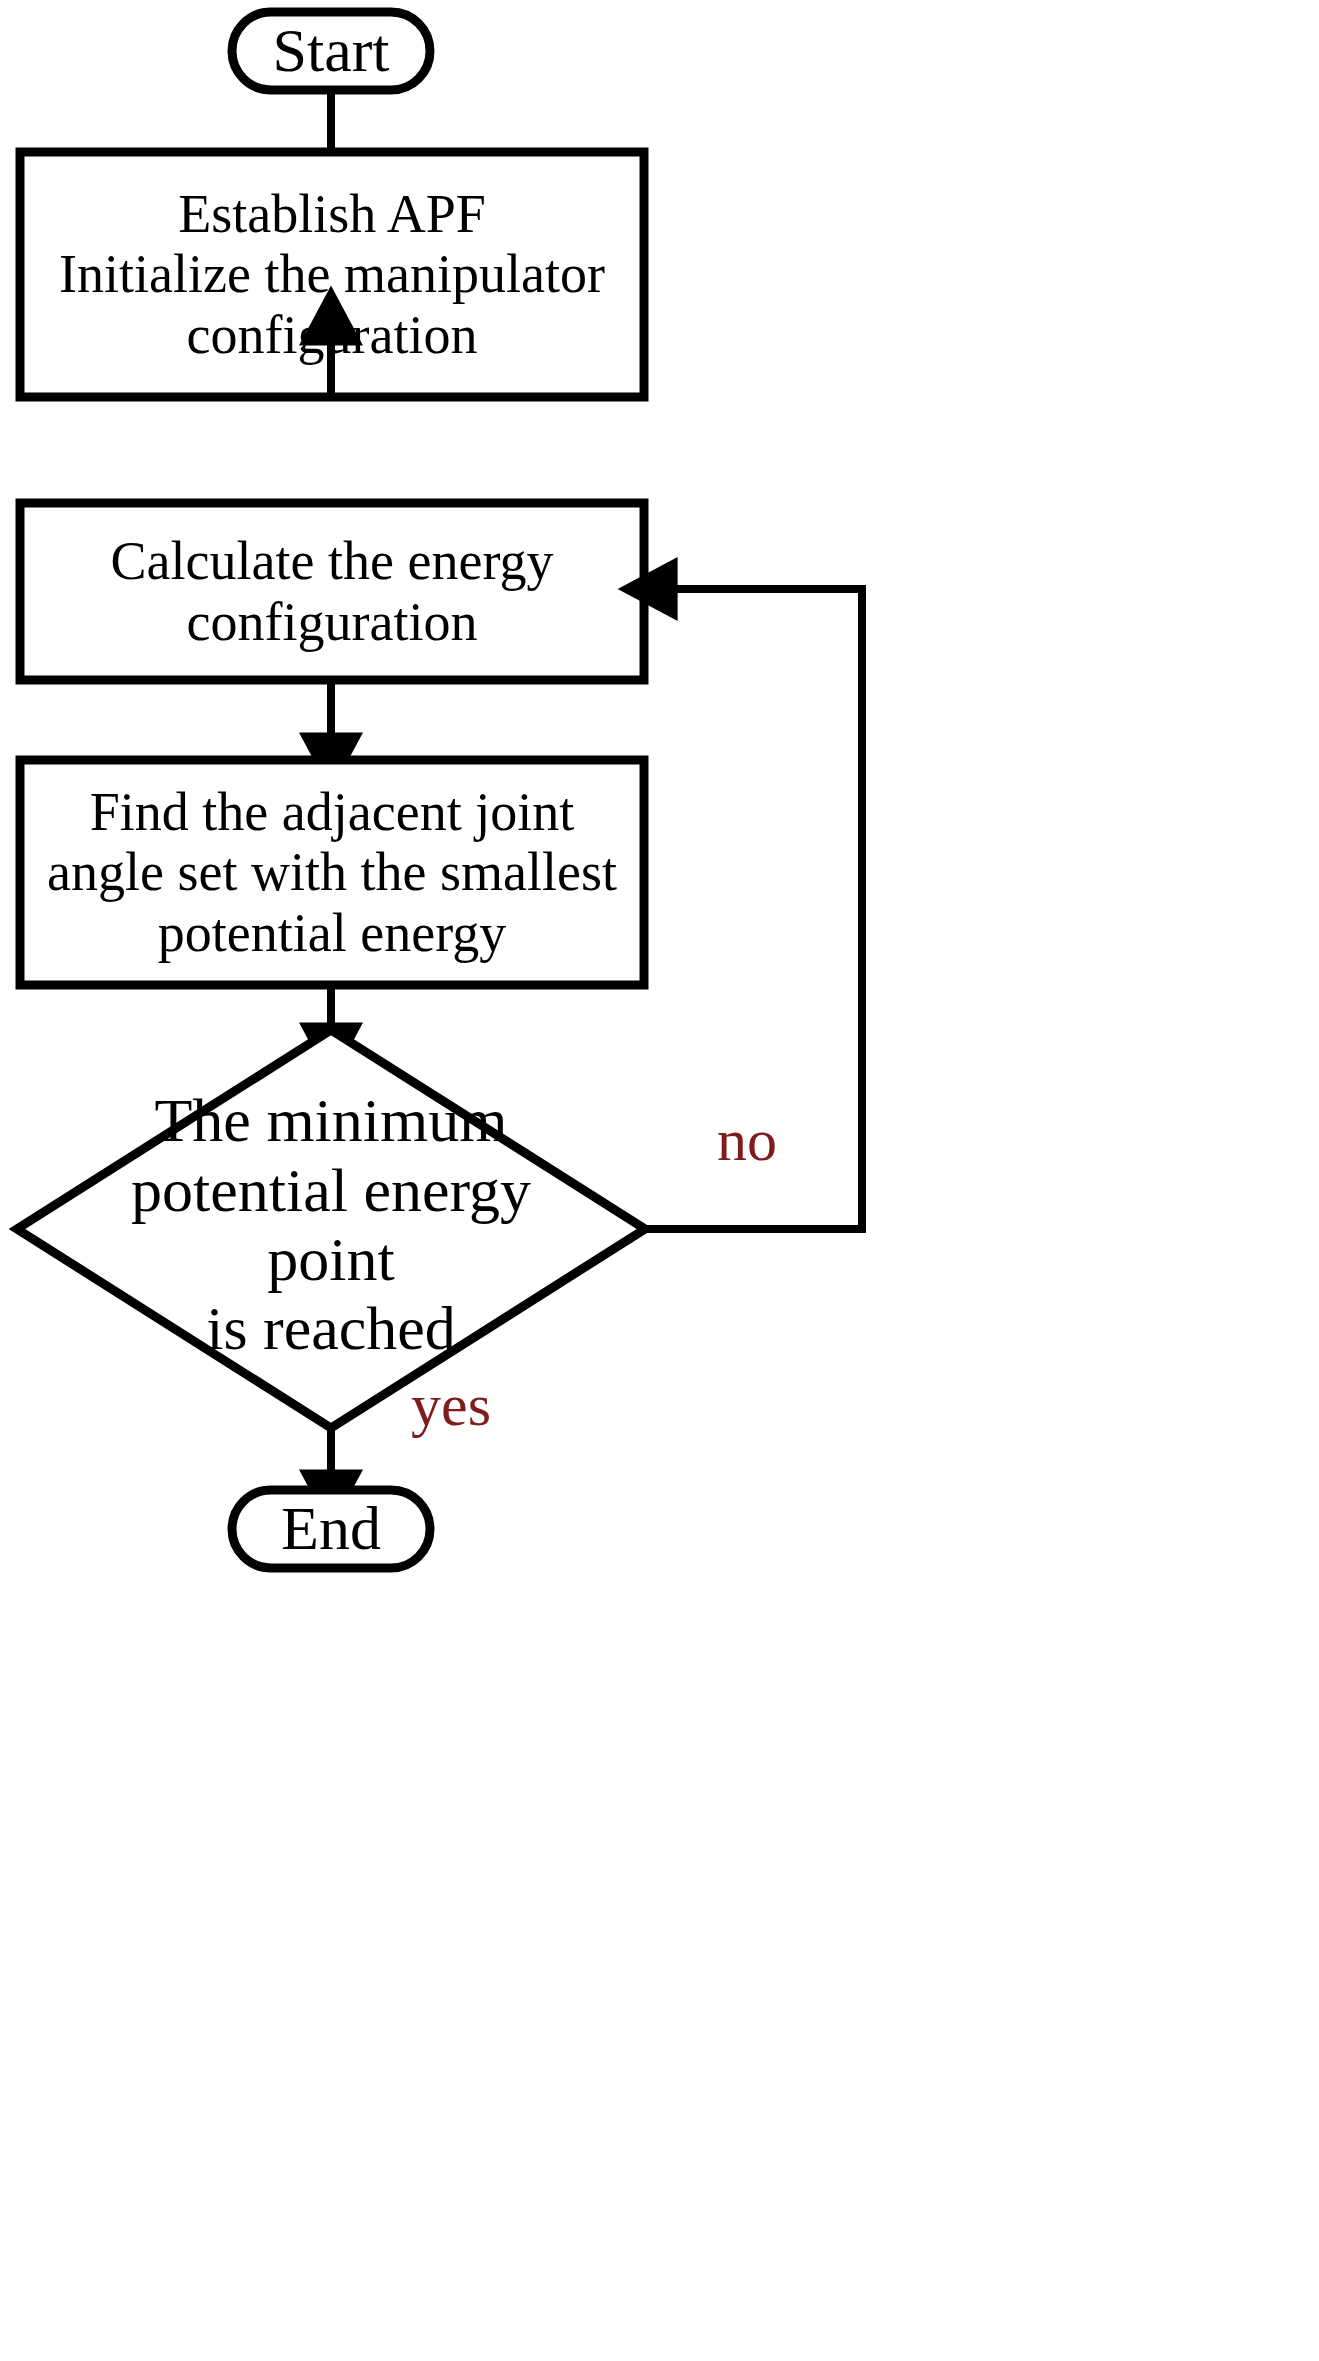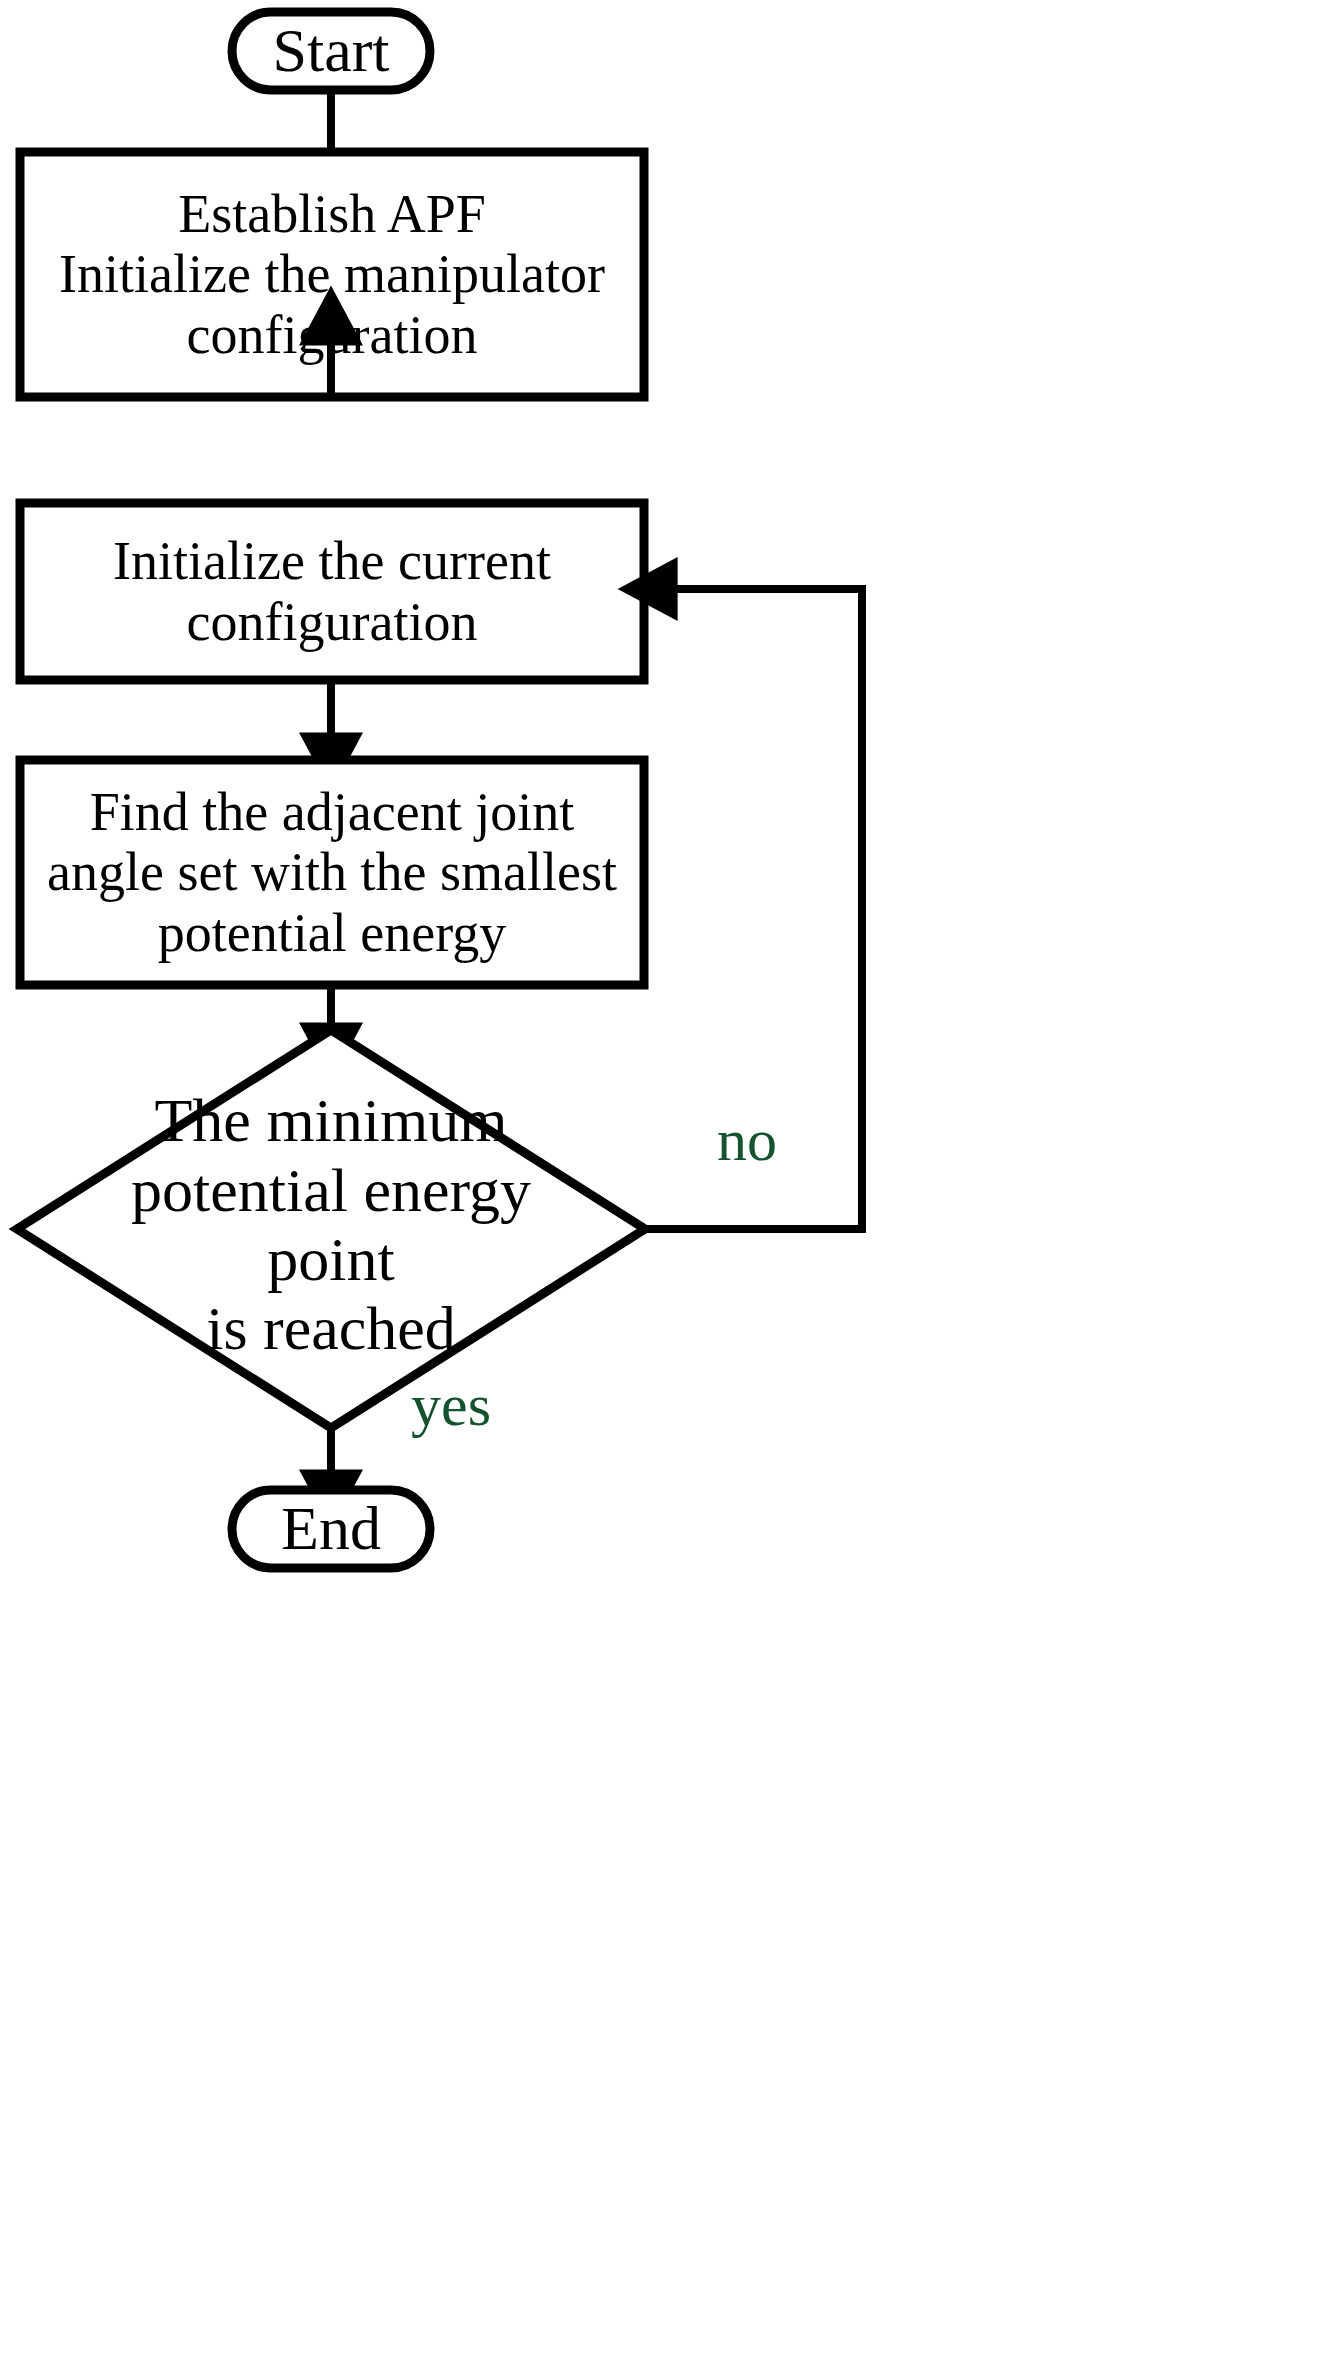--- a/index.html
+++ b/index.html
@@ -41,21 +41,21 @@
   .process-text {
     font-size: 54px;
     line-height: 1.12;
   }
   .decision-text {
     font-size: 62px;
     line-height: 1.12;
   }
   .edge-label {
     position: absolute;
-    color: #14532d;
+    color: #7f1d1d;
     font-family: "Liberation Serif", "DejaVu Serif", serif;
     font-size: 60px;
     line-height: 1;
     white-space: nowrap;
     pointer-events: none;
   }
 </style>
 </head>
 <body>
 
@@ -92,21 +92,21 @@
 
     <rect x="232" y="1490" width="198" height="78" rx="39" ry="39" fill="#ffffff" stroke="#000000" stroke-width="9"></rect>
   </svg>
 
   <div class="node-text terminal-text" style="left:232px; top:12px; width:198px; height:78px;text-align:center;">Start</div>
 
   <div class="node-text process-text" style="left:20px; top:152px; width:624px; height:245px;">Establish APF
 Initialize the manipulator
 configuration</div>
 
-  <div class="node-text process-text" style="left:20px; top:503px; width:624px; height:177px;">Initialize the current
+  <div class="node-text process-text" style="left:20px; top:503px; width:624px; height:177px;">Calculate the energy
 configuration</div>
 
   <div class="node-text decision-text" style="left:61px; top:1075px; width:540px; height:300px;">The minimum
 potential energy point
 is reached</div>
 
   <div class="node-text process-text" style="left:20px; top:760px; width:624px; height:225px;">Find the adjacent joint
 angle set with the smallest
 potential energy</div>
 

